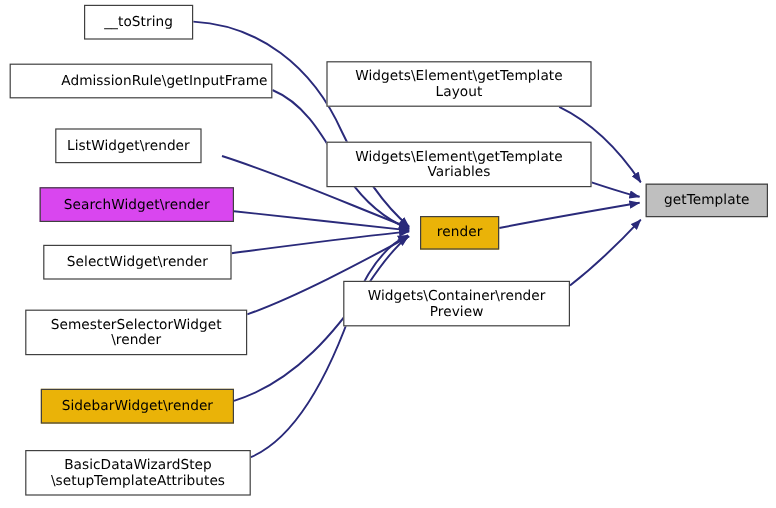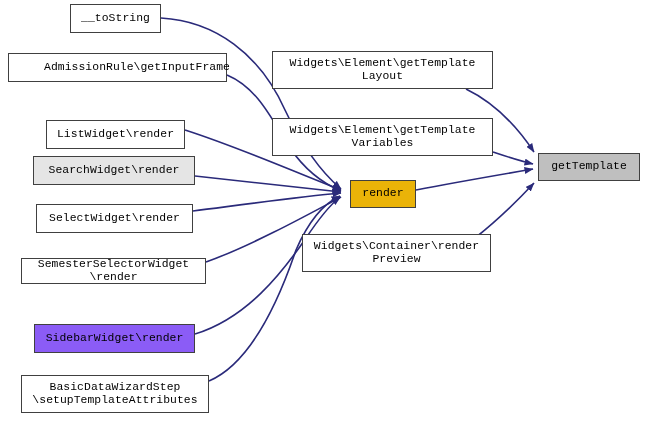--- a/index.html
+++ b/index.html
@@ -41,21 +41,20 @@
     white-space: pre-line;
     z-index: 2;
   }
   .node.highlight {
     background: #bfbfbf;
     border: 1px solid #404040;
   }
   .node-label {
     display: block;
     padding: 0 4px;
-    font-family: Liberation Mono, monospace;
   }
 </style>
 </head>
 <body>
 
 <div id="callgraph">
   <svg id="edge-layer" viewBox="0 0 647 423" xmlns="http://www.w3.org/2000/svg">
     <defs>
       <marker id="arrowhead" markerWidth="9" markerHeight="7" refX="8.5" refY="3.5" orient="auto" markerUnits="userSpaceOnUse">
         <polygon points="0,0 9,3.5 0,7" fill="#2a2a7a"></polygon>
@@ -72,30 +71,30 @@
         <path d="M209,381 C251,363 279,300 296,250 C309,220 325,203 340,196" fill="none" stroke="#2a2a7a" stroke-width="1.6" marker-end="url(#arrowhead)"></path>
         <path d="M466,89 C497,104 520,131 534,152" fill="none" stroke="#2a2a7a" stroke-width="1.6" marker-end="url(#arrowhead)"></path>
         <path d="M493,152 C508,157 520,161 533,164" fill="none" stroke="#2a2a7a" stroke-width="1.6" marker-end="url(#arrowhead)"></path>
         <path d="M416,190 C452,183 498,175 533,169" fill="none" stroke="#2a2a7a" stroke-width="1.6" marker-end="url(#arrowhead)"></path>
         <path d="M475,238 C498,220 520,198 534,183" fill="none" stroke="#2a2a7a" stroke-width="1.6" marker-end="url(#arrowhead)"></path>
       </g>
   </svg>
   <div id="nodes">
       <div class="node" style="left: 70px; top: 4px; width: 91px; height: 29px; background: rgb(255, 255, 255); border-color: rgb(64, 64, 64); color: rgb(0, 0, 0);"><span class="node-label">__toString</span></div>
       <div class="node" style="left: 8px; top: 53px; width: 219px; height: 29px; background: rgb(255, 255, 255); border-color: rgb(64, 64, 64); color: rgb(0, 0, 0); padding-left: 39px;"><span class="node-label">AdmissionRule\getInputFrame</span></div>
-      <div class="node" style="left: 46px; top: 120px; width: 139px; height: 29px; background: rgb(255, 255, 255); border-color: rgb(64, 64, 64); color: rgb(0, 0, 0);"><span class="node-label">ListWidget\render</span></div>
-      <div class="node" style="left: 33px; top: 156px; width: 162px; height: 29px; background: #e5e5e5; border-color: rgb(64, 64, 64); color: rgb(0, 0, 0);"><span class="node-label">SearchWidget\render</span></div>
+      <div class="node" style="left: 46px; top: 107px; width: 122px; height: 29px; background: rgb(255, 255, 255); border-color: rgb(64, 64, 64); color: rgb(0, 0, 0);"><span class="node-label">ListWidget\render</span></div>
+      <div class="node" style="left: 33px; top: 156px; width: 162px; height: 29px; background: #d946ef; border-color: rgb(64, 64, 64); color: rgb(0, 0, 0);"><span class="node-label">SearchWidget\render</span></div>
       <div class="node" style="left: 36px; top: 204px; width: 157px; height: 29px; background: rgb(255, 255, 255); border-color: rgb(64, 64, 64); color: rgb(0, 0, 0);"><span class="node-label">SelectWidget\render</span></div>
-      <div class="node" style="left: 21px; top: 258px; width: 185px; height: 26px; background: rgb(255, 255, 255); border-color: rgb(64, 64, 64); color: rgb(0, 0, 0);"><span class="node-label">SemesterSelectorWidget
+      <div class="node" style="left: 21px; top: 258px; width: 185px; height: 38px; background: rgb(255, 255, 255); border-color: rgb(64, 64, 64); color: rgb(0, 0, 0);"><span class="node-label">SemesterSelectorWidget
 \render</span></div>
-      <div class="node" style="left: 34px; top: 324px; width: 161px; height: 29px; background: #8b5cf6; border-color: rgb(64, 64, 64); color: rgb(0, 0, 0);"><span class="node-label">SidebarWidget\render</span></div>
+      <div class="node" style="left: 34px; top: 324px; width: 161px; height: 29px; background: #eab308; border-color: rgb(64, 64, 64); color: rgb(0, 0, 0);"><span class="node-label">SidebarWidget\render</span></div>
       <div class="node" style="left: 21px; top: 375px; width: 188px; height: 38px; background: rgb(255, 255, 255); border-color: rgb(64, 64, 64); color: rgb(0, 0, 0); align-items: center;"><span class="node-label">BasicDataWizardStep
 \setupTemplateAttributes</span></div>
       <div class="node" style="left: 272px; top: 51px; width: 221px; height: 38px; background: rgb(255, 255, 255); border-color: rgb(64, 64, 64); color: rgb(0, 0, 0);"><span class="node-label">Widgets\Element\getTemplate
 Layout</span></div>
       <div class="node" style="left: 272px; top: 118px; width: 221px; height: 38px; background: rgb(255, 255, 255); border-color: rgb(64, 64, 64); color: rgb(0, 0, 0);"><span class="node-label">Widgets\Element\getTemplate
 Variables</span></div>
       <div class="node" style="left: 350px; top: 180px; width: 66px; height: 28px; background: #eab308; border-color: rgb(64, 64, 64); color: rgb(0, 0, 0);"><span class="node-label">render</span></div>
-      <div class="node" style="left: 302px; top: 234px; width: 189px; height: 38px; background: rgb(255, 255, 255); border-color: rgb(64, 64, 64); color: rgb(0, 0, 0);"><span class="node-label">Widgets\Container\render
+      <div class="node" style="left: 286px; top: 234px; width: 189px; height: 38px; background: rgb(255, 255, 255); border-color: rgb(64, 64, 64); color: rgb(0, 0, 0);"><span class="node-label">Widgets\Container\render
 Preview</span></div>
       <div class="node highlight" style="left: 538px; top: 153px; width: 102px; height: 28px; background: rgb(191, 191, 191); border-color: rgb(64, 64, 64); color: rgb(0, 0, 0);"><span class="node-label">getTemplate</span></div>
     </div>
 </div>
 
 </body></html>

